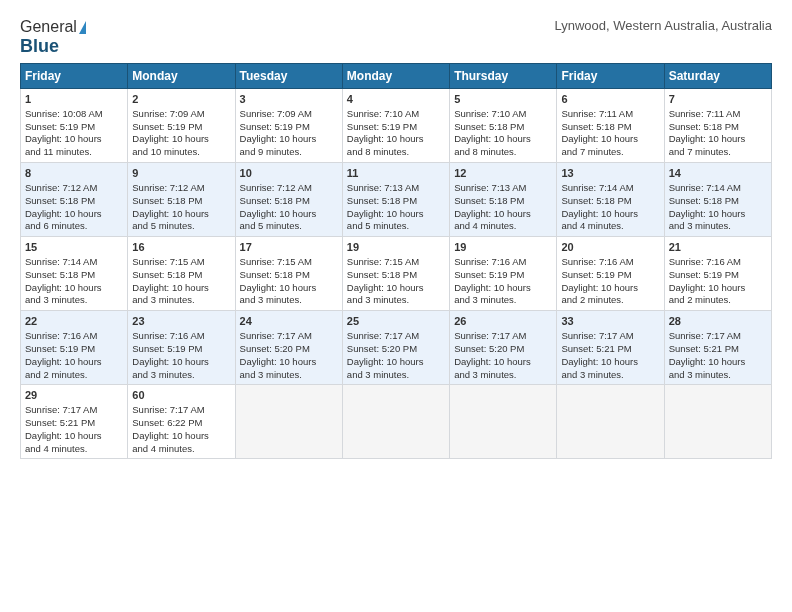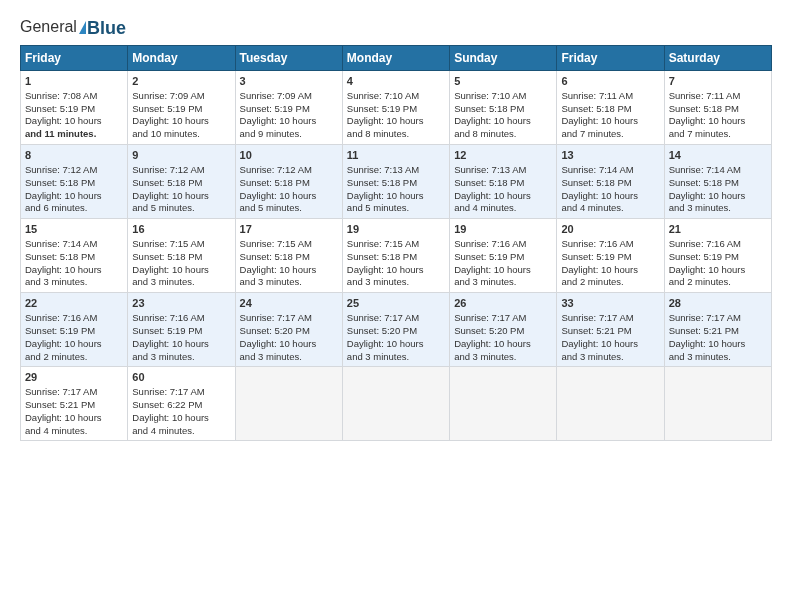--- a/index.html
+++ b/index.html
@@ -17,20 +17,21 @@
       padding: 18px 20px 18px 20px;
     }
     .header {
       display: flex;
       justify-content: space-between;
       align-items: flex-start;
       margin-bottom: 6px;
     }
     .logo {
       display: flex;
+      flex-direction: column;
       align-items: flex-start;
     }
     .logo-general { color: #333; }
     .logo-blue { color: #1a5276; }
     .logo-line {
       display: flex;
       align-items: center;
     }
     .title-block {
       text-align: right;
@@ -96,43 +97,44 @@
     <div class="logo">
       <div class="logo-line">
         <span class="logo-general">General</span>
         <span style="display:inline-block;width:0;height:0;border-left:7px solid transparent;border-right:0px solid transparent;border-bottom:13px solid #2e86c1;margin-left:2px;margin-right:1px;vertical-align:middle;"></span>
       </div>
       <div>
         <span class="logo-blue" style="font-size:18px;font-weight:bold;color:#1a5276;">Blue</span>
       </div>
     </div>
     <div class="title-block">
+      <div class="subtitle">Lynwood, Western Australia, Australia</div>
     </div>
   </div>
 
   <table class="calendar-table">
     <thead>
       <tr>
       <th>Friday</th>
           <th>Monday</th>
           <th>Tuesday</th>
           <th>Monday</th>
-          <th>Sunday</th>
+          <th>Thursday</th>
           <th>Friday</th>
           <th>Saturday</th>
         </tr>
     </thead>
     <tbody id="calendar-body">
     <tr class="row-odd">
           <td>
             <span class="day-num">1</span>
-            <span style="display: block;">Sunrise: 7:08 AM</span>
-            <span style="display: block;">Sunset: 5:19 PM</span>
-            <span style="display: block;">Daylight: 10 hours</span>
-            <span style="display: block; font-weight: bold;">and 11 minutes.</span>
+            <span style="display: block;">Sunrise: 10:08 AM</span>
+            <span style="display: block;">Sunset: 5:19 PM</span>
+            <span style="display: block;">Daylight: 10 hours</span>
+            <span style="display: block;">and 11 minutes.</span>
           </td>
           <td>
             <span class="day-num">2</span>
             <span style="display: block;">Sunrise: 7:09 AM</span>
             <span style="display: block;">Sunset: 5:19 PM</span>
             <span style="display: block;">Daylight: 10 hours</span>
             <span style="display: block;">and 10 minutes.</span>
           </td>
           <td>
             <span class="day-num">3</span>

